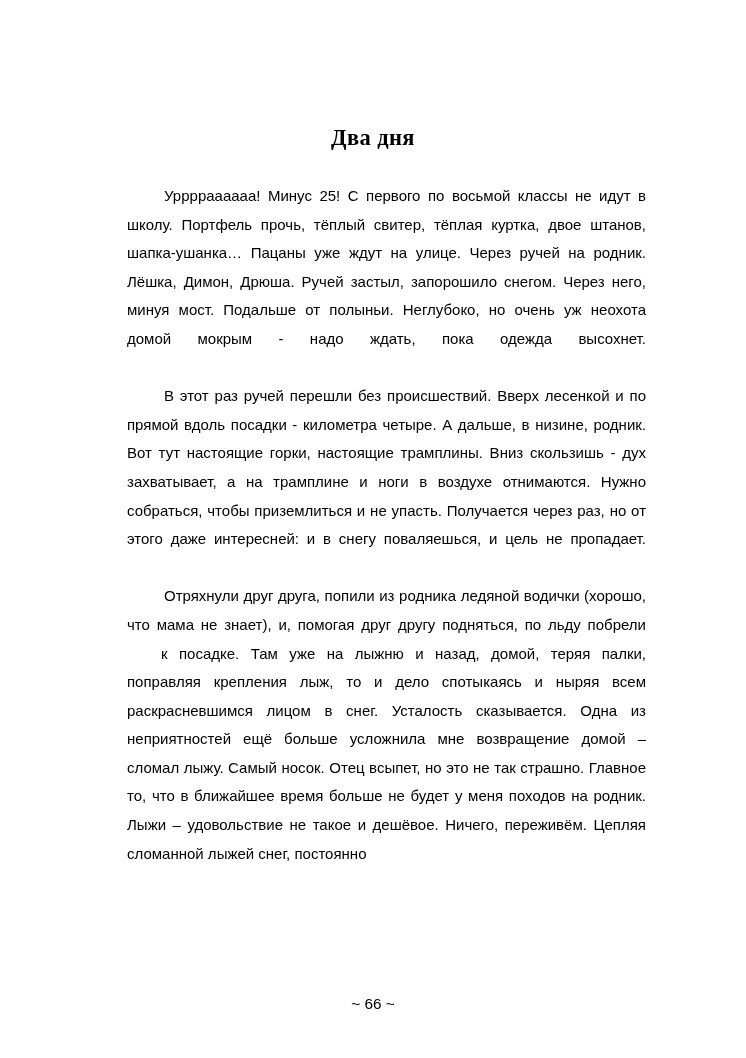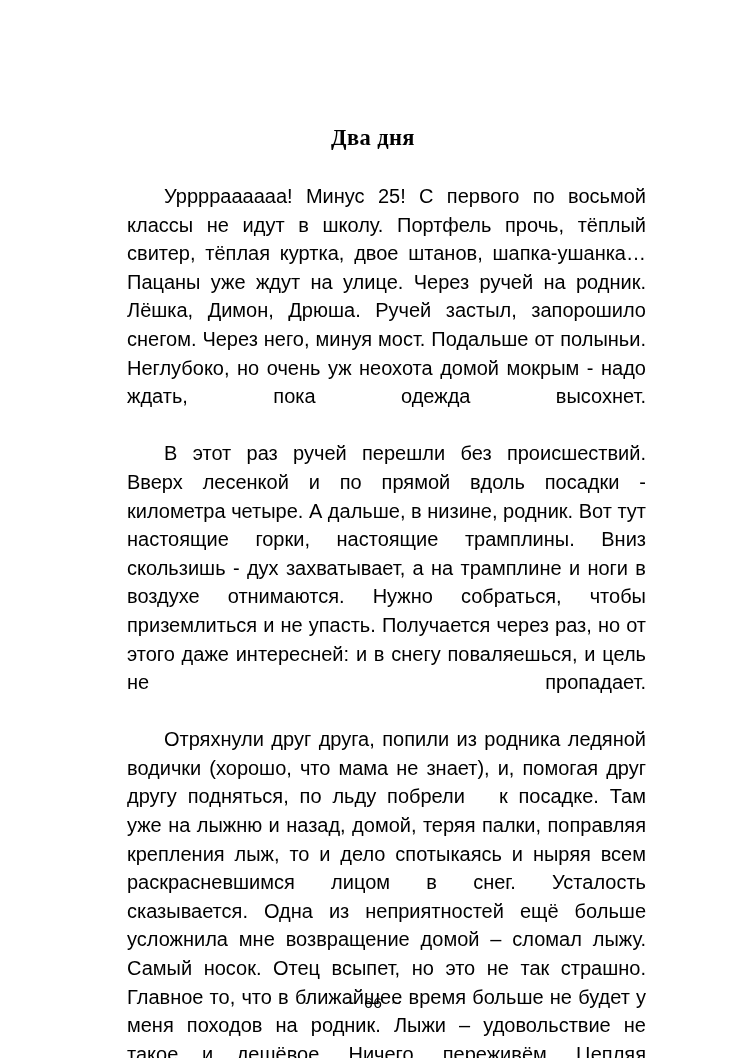--- a/index.html
+++ b/index.html
@@ -46,21 +46,21 @@
     left: 127px;
     top: 182px;
     width: 519px;
   }
 
   .para {
     margin: 0;
     padding: 0;
     text-align: justify;
     text-justify: inter-word;
-    font-size: 20px;
+    font-size: 15px;
     line-height: 28.6px;
     color: #000000;
     text-indent: 37px;
     hyphens: none;
     word-spacing: 0px;
   }
 
   
   .para::after {
     content: "";
@@ -80,21 +80,20 @@
 
   .page-footer {
     position: absolute;
     left: 0;
     top: 992px;
     width: 746px;
     text-align: center;
     font-size: 15.4px;
     line-height: 24px;
     color: #000000;
-    font-family: Liberation Mono, monospace;
   }
 </style>
 </head>
 <body>
 
 <div class="page">
 
   <h1 class="page-title">Два дня</h1>
 
   <div class="body-text">

